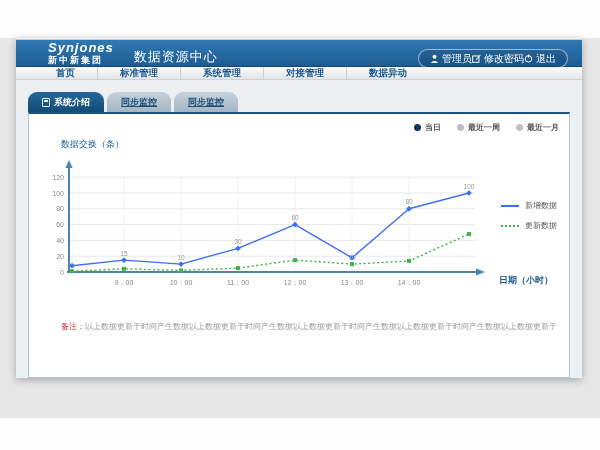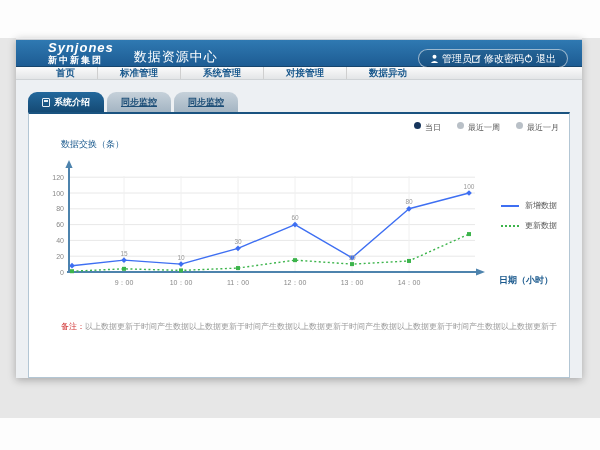--- a/index.html
+++ b/index.html
@@ -36,21 +36,21 @@
   .tab { height:20px; line-height:20px; font-size:9px; border-radius:9px 9px 0 0; padding:0 14px;
          margin-right:3px; display:flex; align-items:center; gap:4px; cursor:pointer; }
   .tab.active { background:linear-gradient(#23689c,#154a75); color:#fff; font-weight:bold; }
   .tab.inactive { background:linear-gradient(#c6d1da,#a4b5c3); color:#1d4e77; font-weight:bold;text-decoration:underline; }
   .doc-icon { width:8px; height:9px; border:1px solid rgba(255,255,255,.9); border-radius:1px; position:relative; display:inline-block; }
   .doc-icon::after { content:""; position:absolute; left:1px; top:1px; right:1px; height:2px; background:rgba(255,255,255,.9); }
 
   .panel { position:relative; background:#fff; border:1px solid #b3c6d4; border-top:2px solid #1a5380; height:266px; }
 
   .radio-row { position:absolute; top:8px; right:10px; display:flex; gap:16px; align-items:center; font-size:8px; color:#555; }
-  .radio-row .opt { display:flex; gap:4px; cursor:pointer; }
+  .radio-row .opt { display:flex; align-items:center; gap:4px; cursor:pointer;font-weight:bold; }
   .dot { width:7px; height:7px; border-radius:50%; display:inline-block; }
   .dot.sel { background:#16355c; }
   .dot.unsel { background:#b9c0c7; }
 
   .ylabel { position:absolute; top:24px; left:32px; font-size:9px; color:#1b5a8e; }
   .xlabel { position:absolute; top:160px; right:16px; font-size:9px; color:#1b5a8e; font-weight:bold; }
 
   .chart-svg { position:absolute; top:38px; left:10px; }
 
   .legend { position:absolute; top:86px; right:12px; display:flex; flex-direction:column; gap:9px; }

